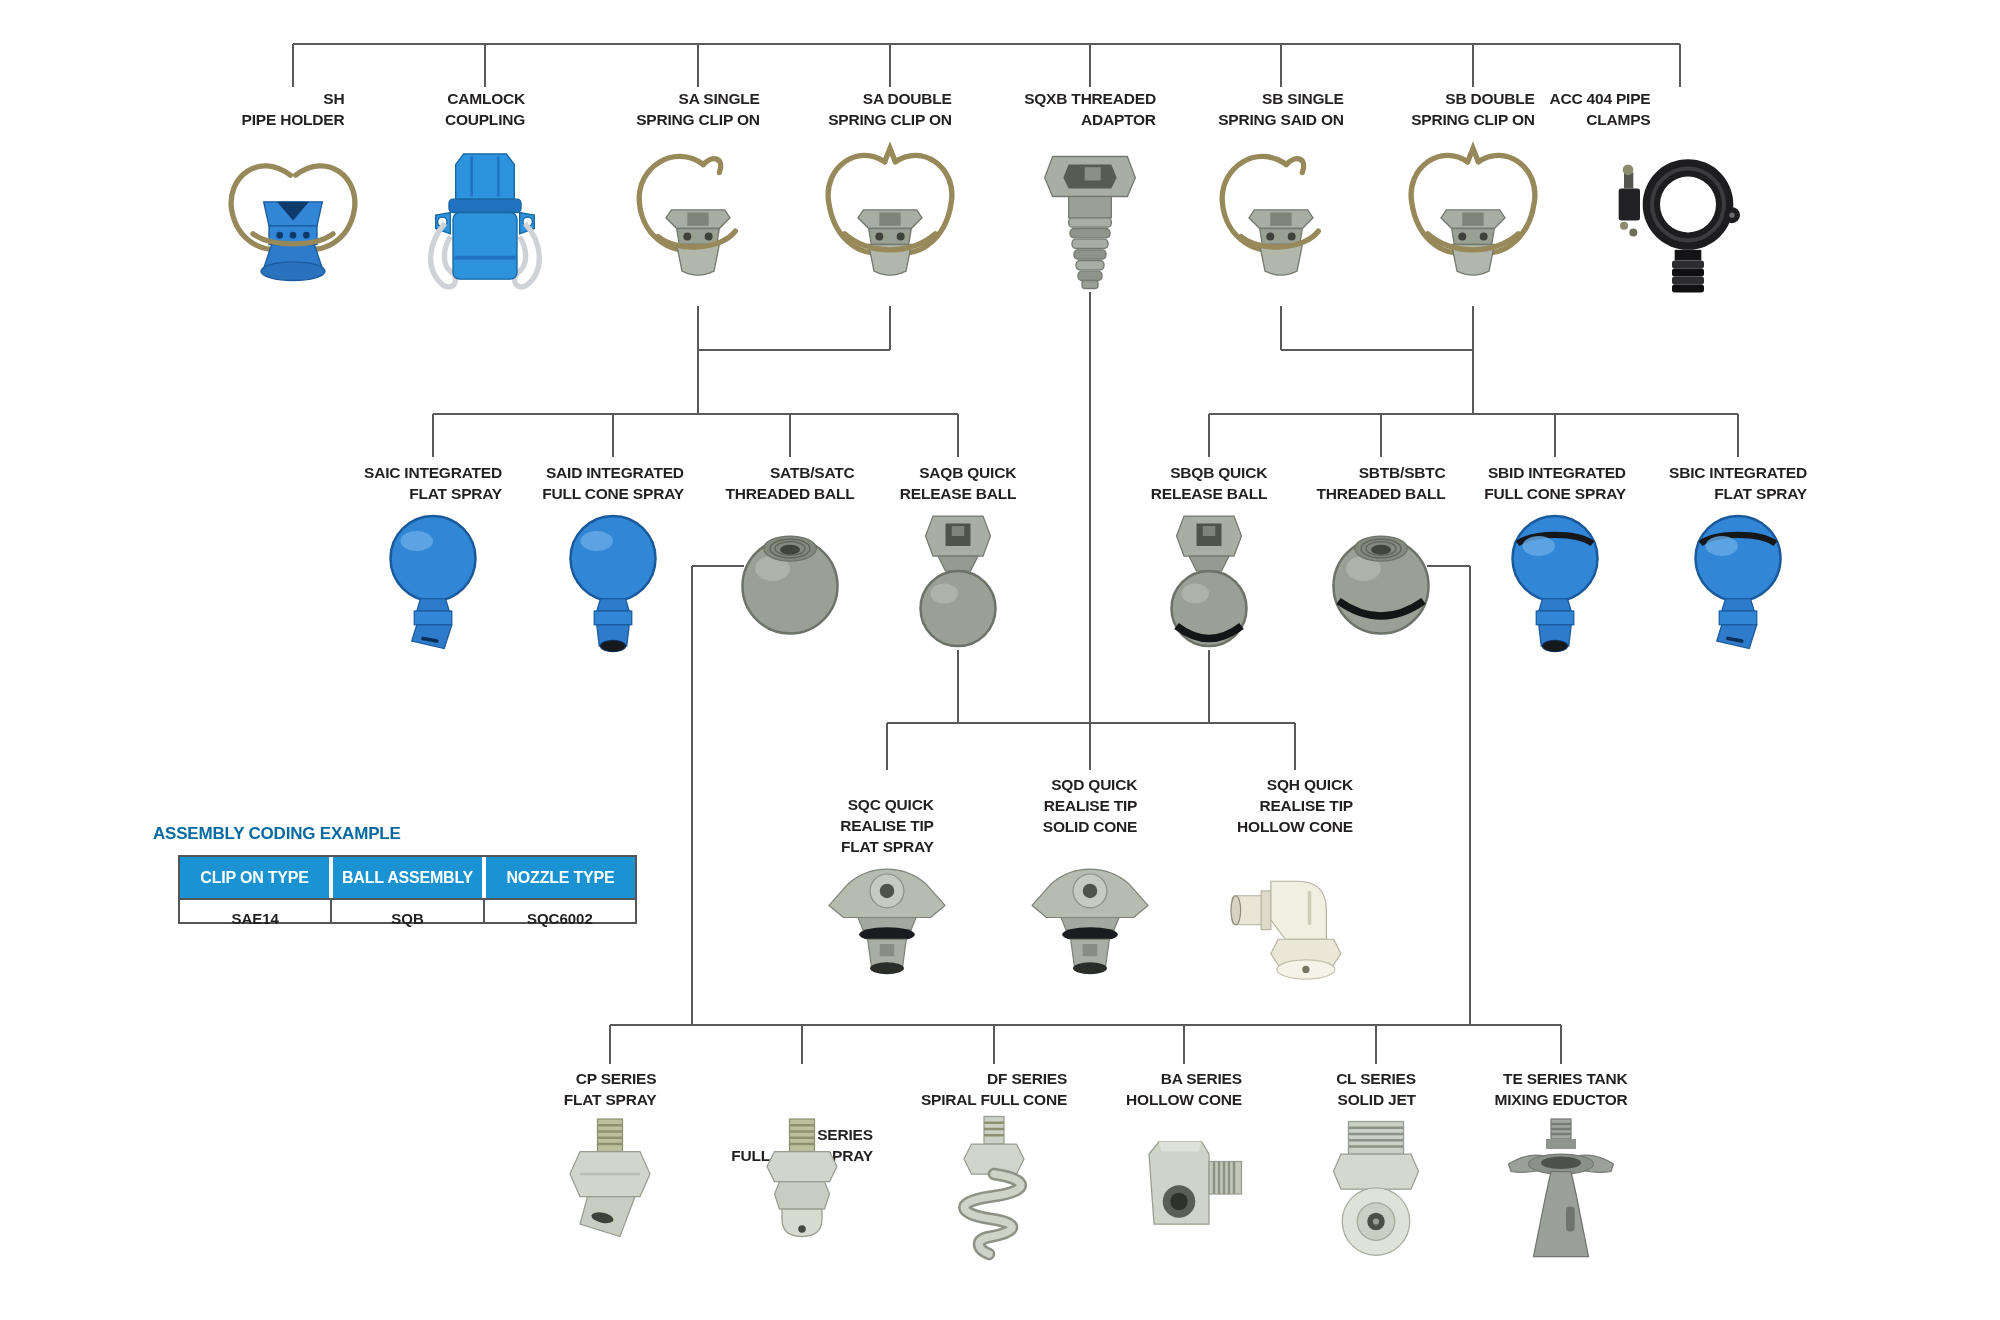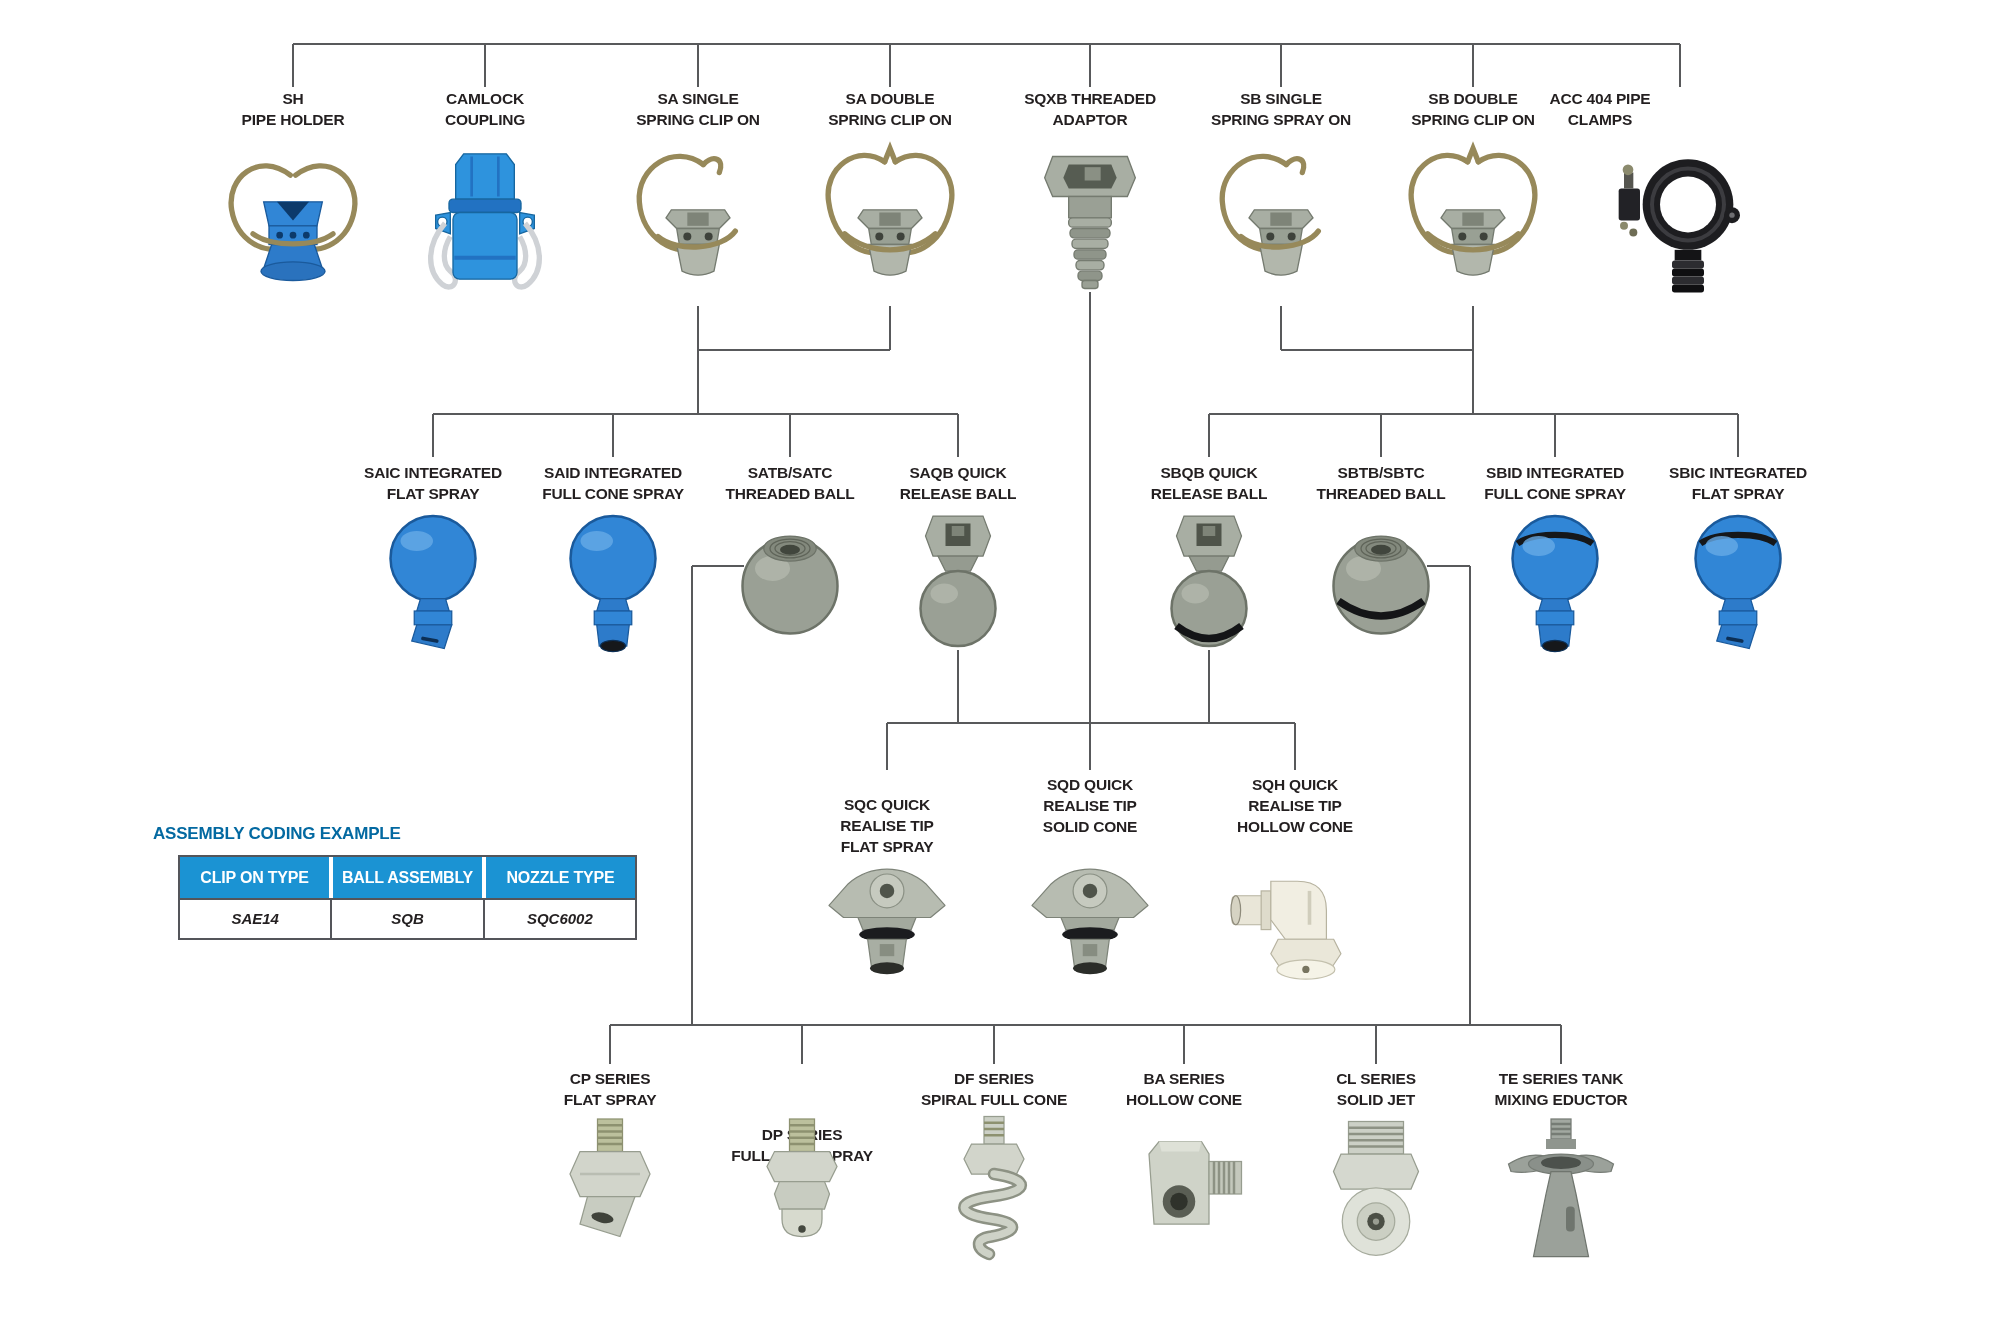--- a/index.html
+++ b/index.html
@@ -1,30 +1,30 @@
 <!DOCTYPE html>
 <html><head>
 <meta charset="utf-8">
 <style>
   html,body{margin:0;padding:0;background:#fff;}
   #canvas{position:relative;width:2000px;height:1320px;background:#ffffff;overflow:hidden;
           font-family:"Liberation Sans", sans-serif;}
   .lines{position:absolute;left:0;top:0;}
-  .lbl{position:absolute;transform:translateX(-50%);text-align:center;white-space:pre;
+  .lbl{position:absolute;transform:translateX(-50%);text-align:right;white-space:pre;
        font-weight:bold;font-size:15.5px;line-height:21px;letter-spacing:-0.2px;color:#231f20;}
   .icon{position:absolute;}
   .tbl-title{position:absolute;left:153px;top:824px;font-weight:bold;font-size:17px;color:#0369a1;letter-spacing:-0.2px;}
   .ctable{position:absolute;left:153px;top:855px;width:455px;border:2px solid #54555a;background:#fff;margin-left:25px;}
   .thead{display:grid;grid-template-columns:1fr 1fr 1fr;gap:4px;background:#ffffff;}
   .thead .hc{background:#1b93d3;color:#ffffff;font-weight:bold;font-size:16px;height:41px;
              line-height:41px;text-align:center;letter-spacing:-0.2px;}
   .tdiv{height:2px;background:#54555a;}
   .tbody{display:grid;grid-template-columns:1fr 1fr 1fr;gap:2px;background:#54555a;}
-  .tbody .dc{background:#ffffff;color:#231f20;font-weight:bold;font-size:15px;height:38px;
-             line-height:38px;text-align:center;font-style:italic;}
+  .tbody .dc{background:#ffffff;color:#231f20;font-weight:bold;font-size:15px;height:22px;
+             line-height:38px;text-align:center;}
 </style>
 </head>
 <body>
 
 <div id="canvas">
 
   <svg class="lines" width="2000" height="1320" viewBox="0 0 2000 1320">
     <path fill="none" stroke="#58595b" stroke-width="2" d="
       M293 44 H1680
       M293 44 V87 M485 44 V87 M698 44 V87 M890 44 V87 M1090 44 V87 M1281 44 V87 M1473 44 V87 M1680 44 V87
@@ -47,21 +47,21 @@
 PIPE HOLDER</div>
   <div class="lbl" style="left:485px;top:88px">CAMLOCK
 COUPLING</div>
   <div class="lbl" style="left:698px;top:88px">SA SINGLE
 SPRING CLIP ON</div>
   <div class="lbl" style="left:890px;top:88px">SA DOUBLE
 SPRING CLIP ON</div>
   <div class="lbl" style="left:1090px;top:88px">SQXB THREADED
 ADAPTOR</div>
   <div class="lbl" style="left:1281px;top:88px">SB SINGLE
-SPRING SPRAY ON</div>
+SPRING SAID ON</div>
   <div class="lbl" style="left:1473px;top:88px">SB DOUBLE
 SPRING CLIP ON</div>
   <div class="lbl" style="left:1600px;top:88px">ACC 404 PIPE
 CLAMPS</div>
 
   <svg class="icon" style="left:213px;top:138px" width="160" height="165" viewBox="0 0 120 120">
     <path d="M58,26 C34,8 10,28 14,52 C18,76 40,86 54,80" fill="none" stroke="#97895a" stroke-width="4" stroke-linecap="round"></path>
     <path d="M62,26 C86,8 110,28 106,52 C102,76 80,86 66,80" fill="none" stroke="#97895a" stroke-width="4" stroke-linecap="round"></path>
     <path d="M38,46 L82,46 L78,64 L42,64 Z" fill="#3186d6" stroke="#1a5a9c"></path>
     <path d="M48,46 L72,46 L60,60 Z" fill="#0c3a6b"></path>

